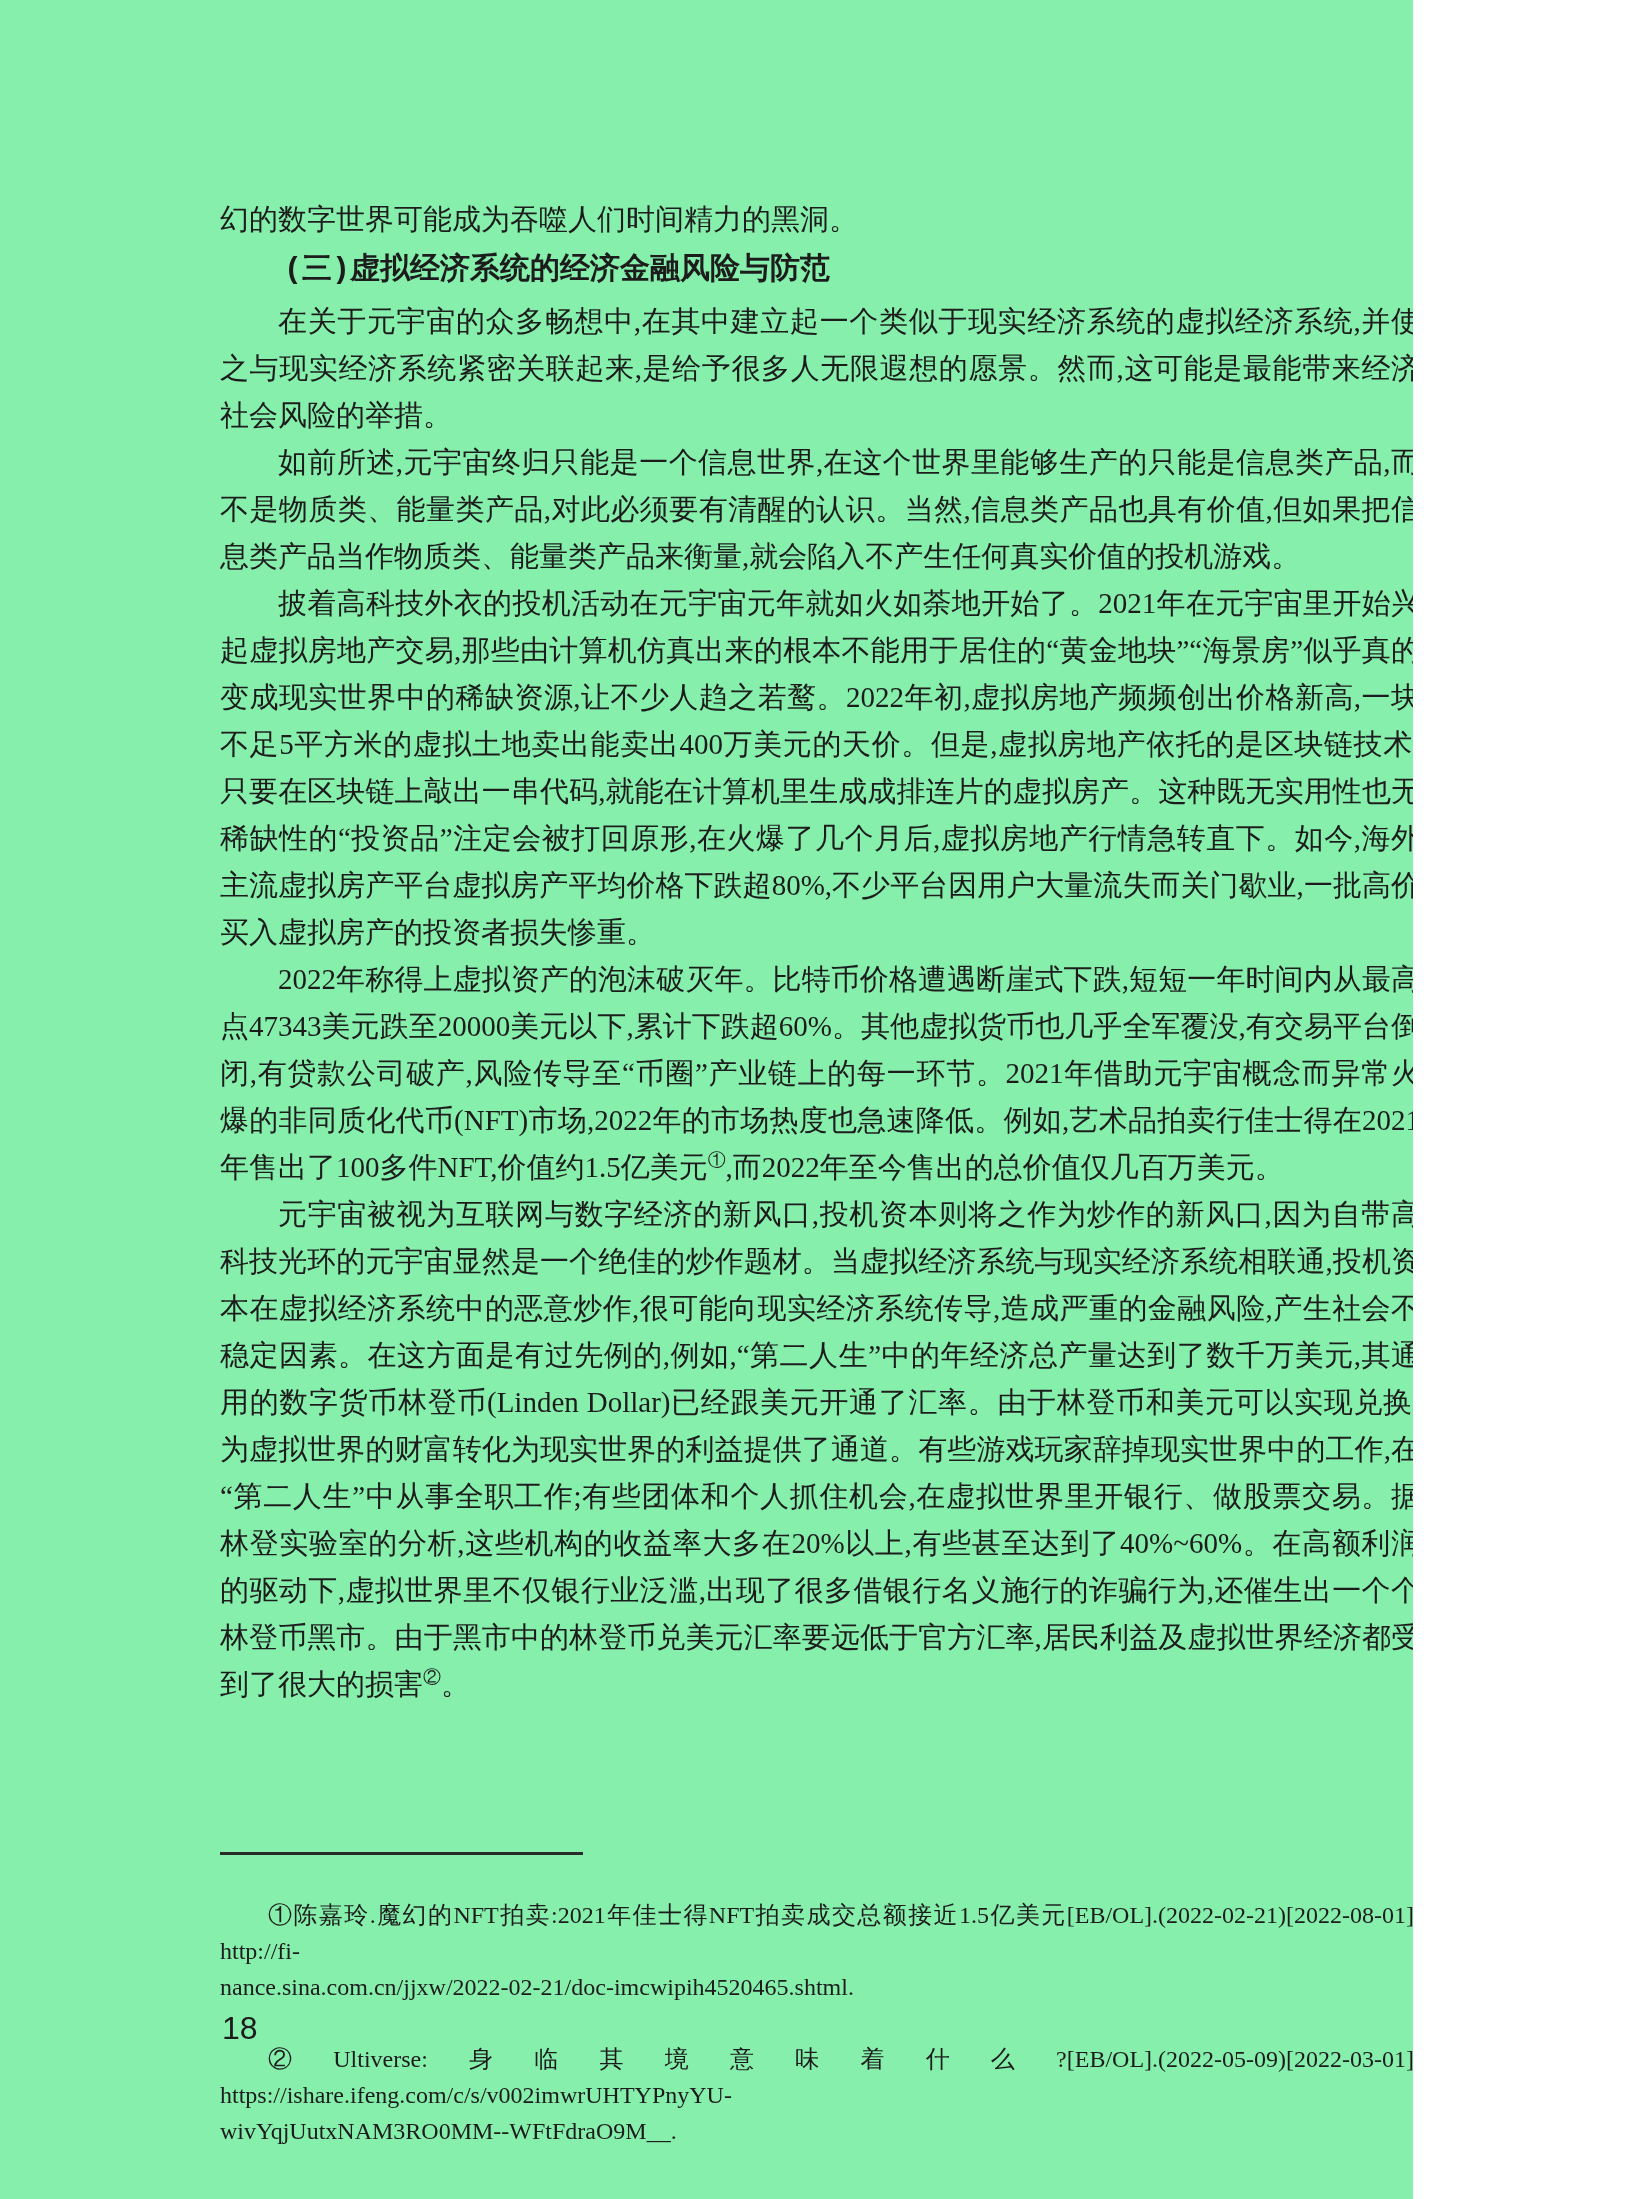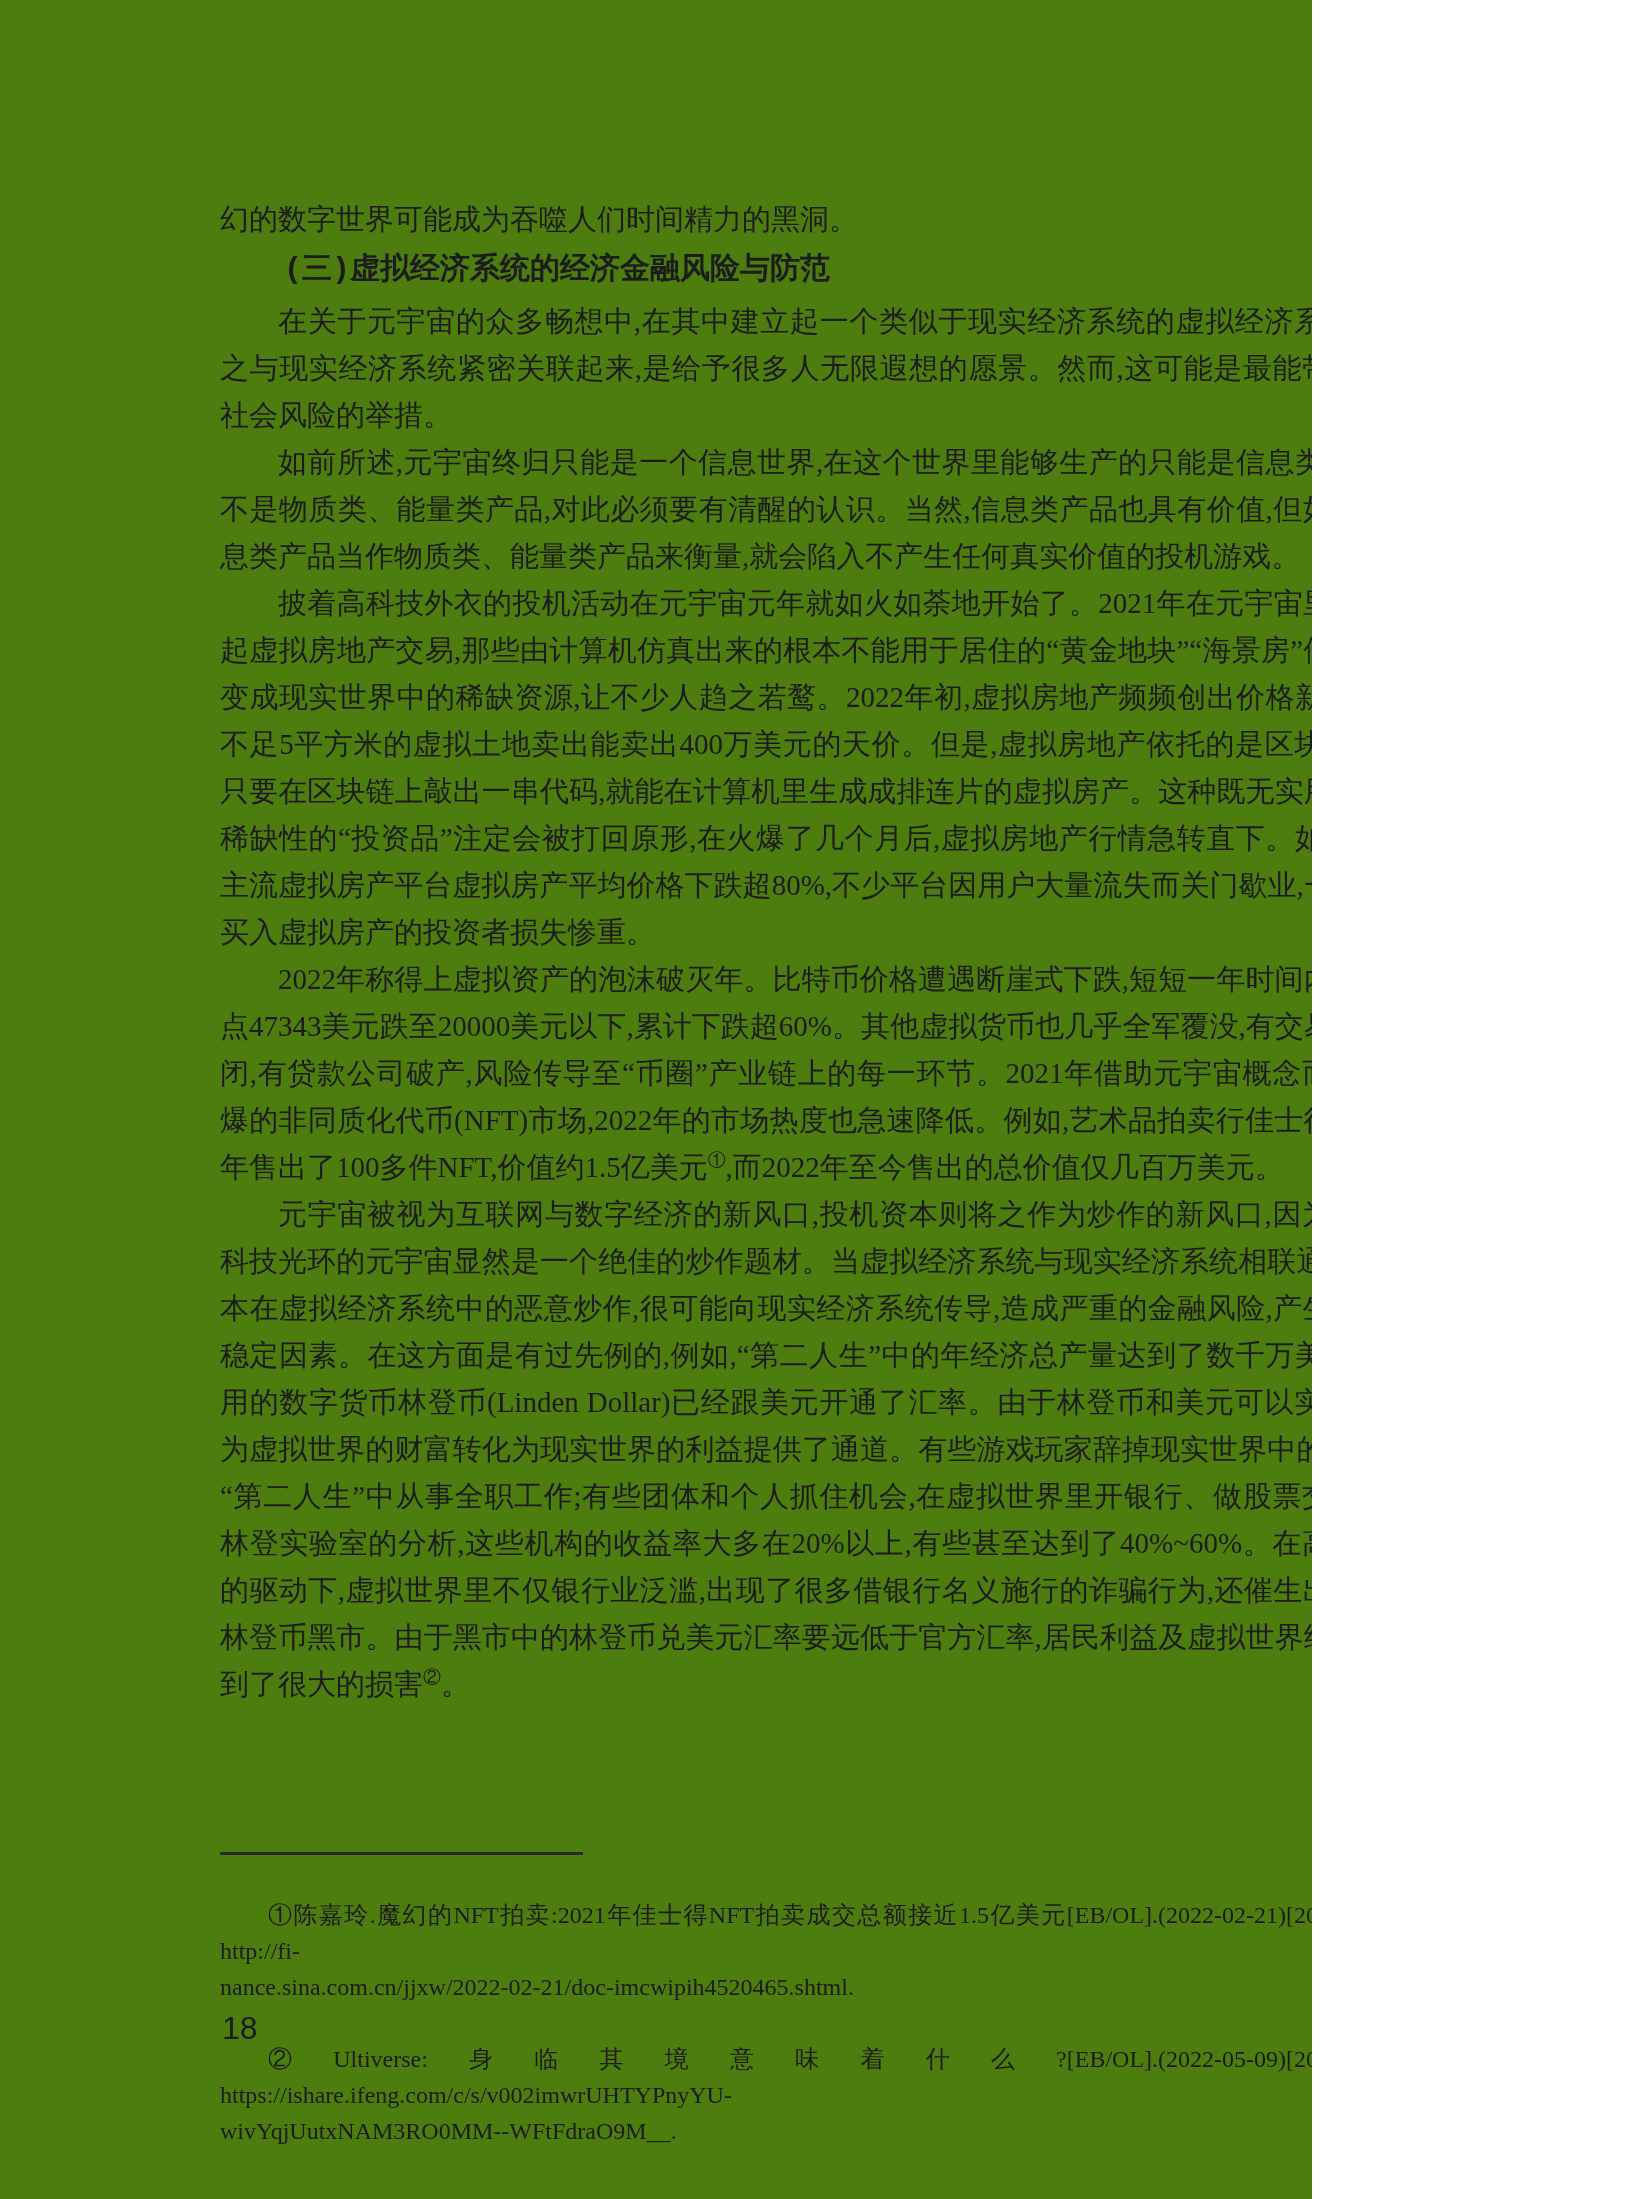--- a/index.html
+++ b/index.html
@@ -2,23 +2,23 @@
 <html lang="zh"><head>
 <meta charset="utf-8">
 <style>
   html, body {
     margin: 0;
     padding: 0;
     background: #ffffff;
   }
   .page {
     position: relative;
-    width: 1312px;
+    width: 1413px;
     height: 2199px;
-    background: #4d7c0f;
+    background: #86efac;
     color: #1c1c1c;
     overflow: hidden;
   }
   .content {
     position: absolute;
     left: 220px;
     top: 196px;
     width: 1200px;
     font-family: "Liberation Serif", "DejaVu Serif", serif;
     font-size: 29px;

